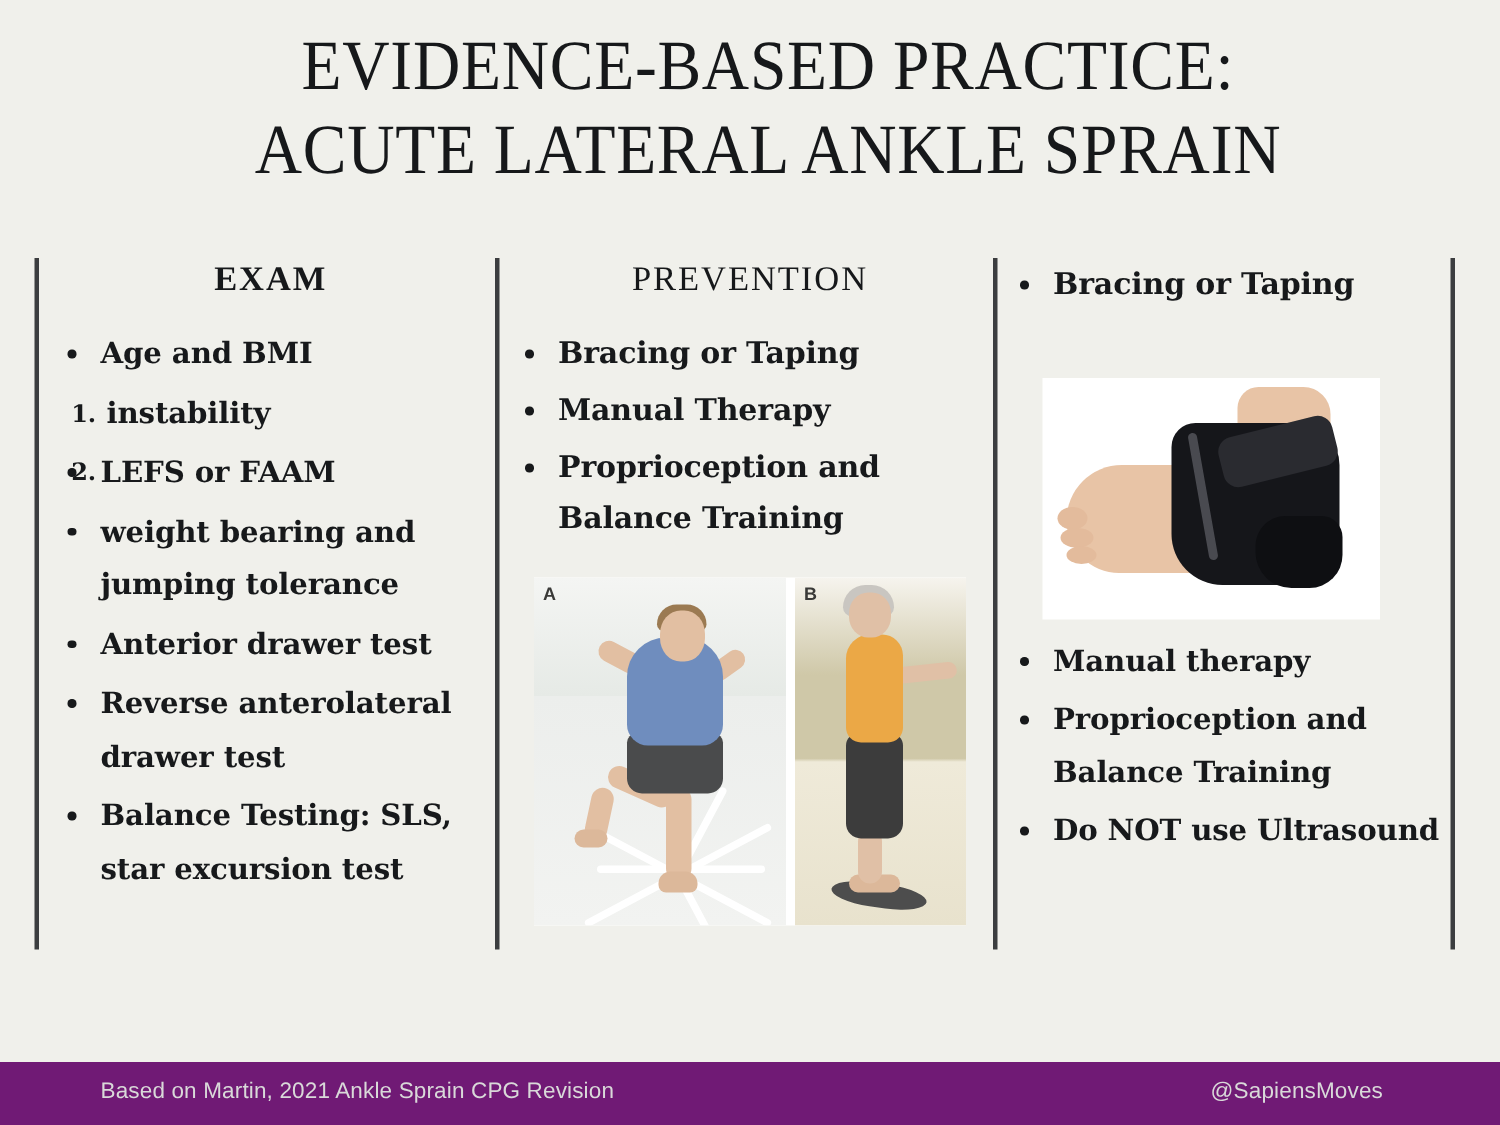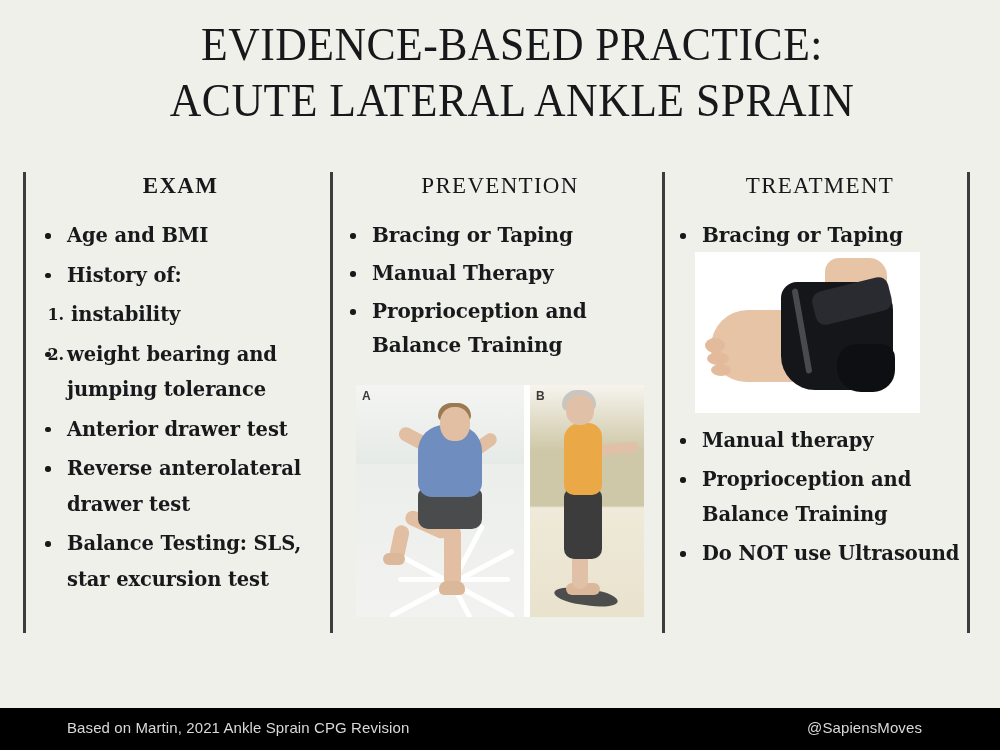--- a/index.html
+++ b/index.html
@@ -282,21 +282,21 @@
     position: absolute; background: #e3bb9c; border-radius: 50%;
   }
 
   
   .footer {
     position: absolute;
     left: 0;
     bottom: 0;
     width: 1000px;
     height: 42px;
-    background: #000000;
+    background: #701a75;
   }
   .footer-left, .footer-right {
     position: absolute;
     top: 11px;
     font-family: "Liberation Sans", "DejaVu Sans", sans-serif;
     font-size: 15px;
     color: #d9d9d9;
     letter-spacing: 0.1px;
   }
   .footer-left  { left: 67px; }
@@ -312,28 +312,28 @@
 
 <div class="divider d1"></div>
 <div class="divider d2"></div>
 <div class="divider d3"></div>
 <div class="divider d4"></div>
 
 <div class="column col-exam">
   <div class="col-heading">EXAM</div>
   <ul class="bullets">
     <li><span class="li-text">Age and BMI</span></li>
-    <li><span class="li-text">History of:</span></li>
     <li class="numbered">
       <span class="num">1.</span>
       <span class="li-text">instability</span>
     </li>
     <li class="numbered">
       <span class="num">2.</span>
     </li>
+    <li><span class="li-text">LEFS or FAAM</span></li>
     <li><span class="li-text">weight bearing and jumping tolerance</span></li>
     <li><span class="li-text"> Anterior drawer test</span></li>
     <li><span class="li-text">Reverse anterolateral drawer test</span></li>
     <li><span class="li-text">Balance Testing: SLS, star excursion test</span></li>
   </ul>
 </div>
 
 <div class="column col-prevention">
   <div class="col-heading">PREVENTION</div>
   <ul class="bullets">
@@ -372,21 +372,20 @@
     <div class="pB-shin"></div>
     <div class="pB-pants"></div>
     <div class="pB-arm"></div>
     <div class="pB-torso"></div>
     <div class="pB-hair"></div>
     <div class="pB-head"></div>
   </div>
 </div>
 
 <div class="column col-treatment">
-  <div class="col-heading">TREATMENT</div>
   <ul class="bullets">
     <li><span class="li-text">Bracing or Taping</span></li>
   </ul>
 </div>
 
 <div class="fig fig-brace">
   <div class="leg-skin"></div>
   <div class="foot-skin"></div>
   <div class="toe" style="left:10px; top:86px;  width:20px; height:15px;"></div>
   <div class="toe" style="left:12px; top:100px; width:22px; height:13px;"></div>

